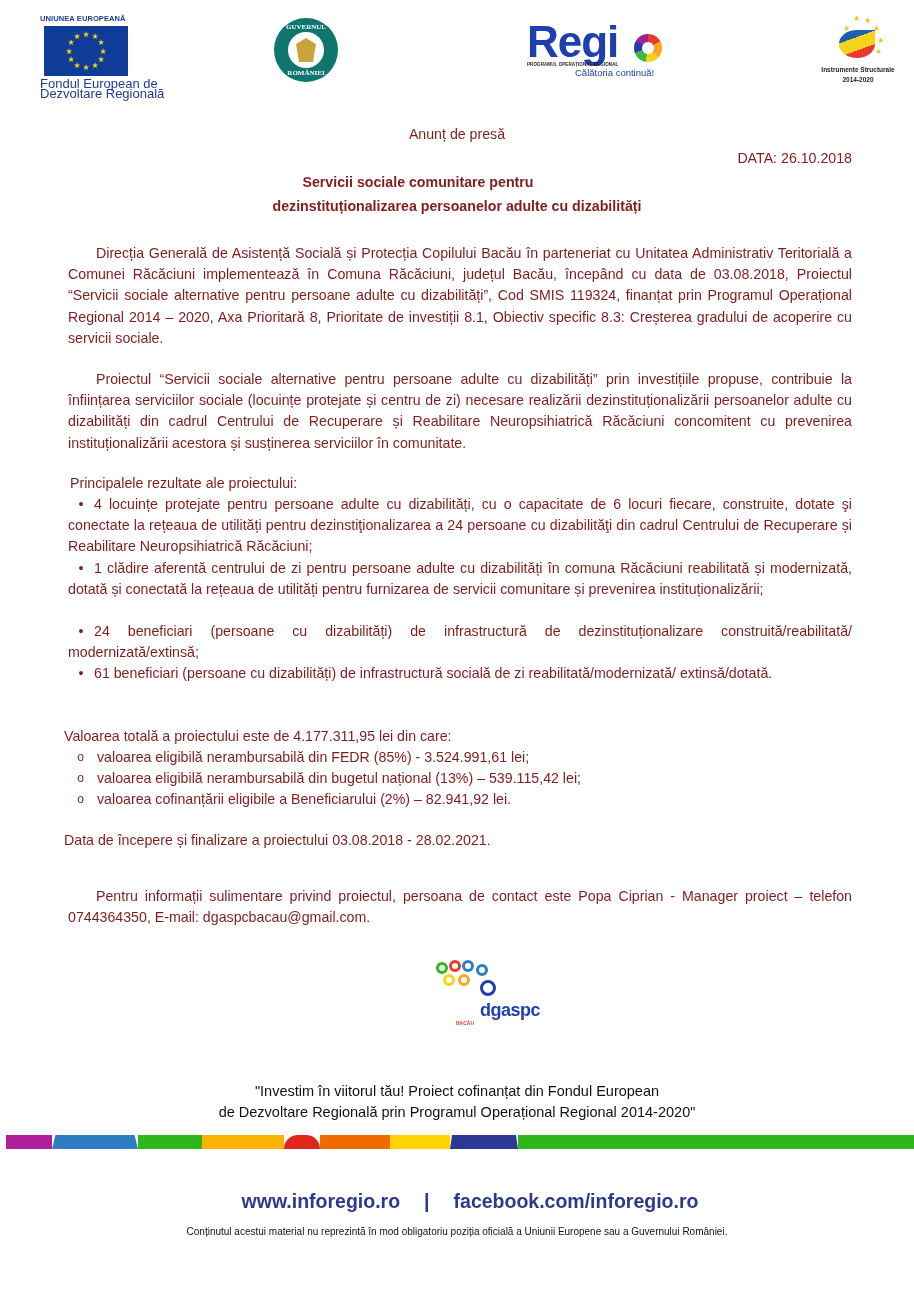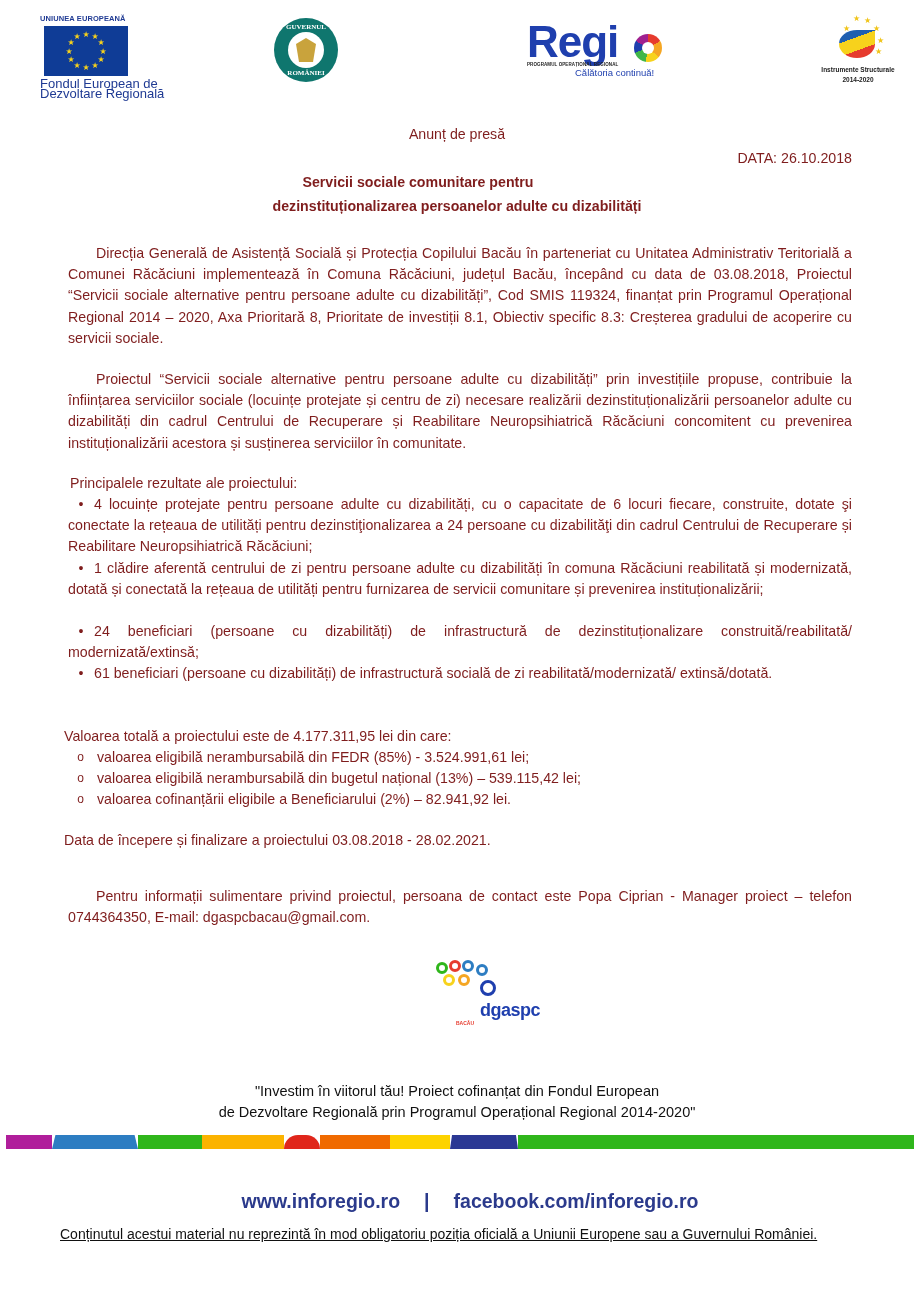--- a/index.html
+++ b/index.html
@@ -47,21 +47,21 @@
   .dg-head { position:absolute; width:12px; height:12px; border-radius:50%; border:3px solid; box-sizing:border-box; }
   .dg-word { position:absolute; left:2px; top:40px; font-size:18px; font-weight:bold; color:#1f3fae; letter-spacing:-0.5px;margin-left:44px; }
   .dg-sub { position:absolute; left:22px; top:60px; font-size:5px; color:#e63b2e; font-weight:bold; }
 
   
   .quote { left:150px; width:614px; top:1081px; font-family:"Liberation Sans", sans-serif; font-size:14.5px; line-height:21px; color:#111; text-align:center; }
   .stripe { left:6px; top:1135px; width:908px; height:14px; display:flex; }
   .stripe span { display:block; height:100%; }
   .links { left:230px; top:1190px; width:480px; text-align:center; font-family:"Liberation Sans", sans-serif; font-weight:bold; font-size:19.5px; color:#2b3a8c; }
   .links .sep { display:inline-block; margin:0 24px; }
-  .disclaimer { left:60px; width:794px; top:1226px; text-align:left; font-size:14px; color:#111; font-family:"Liberation Sans", sans-serif;text-decoration:underline; }
+  .disclaimer { left:60px; width:794px; top:1226px; text-align:center; font-size:10px; color:#111; font-family:"Liberation Sans", sans-serif; }
 </style>
 </head>
 <body>
 
 <div class="abs eu-logo">
   <div class="eu-title">UNIUNEA EUROPEANĂ</div>
   <div class="eu-flag">
     <svg width="84" height="50" viewBox="0 0 84 50">
       <g fill="#f7d21c" font-size="8" text-anchor="middle" font-family="DejaVu Sans, sans-serif">
         <text x="42" y="11">★</text>

